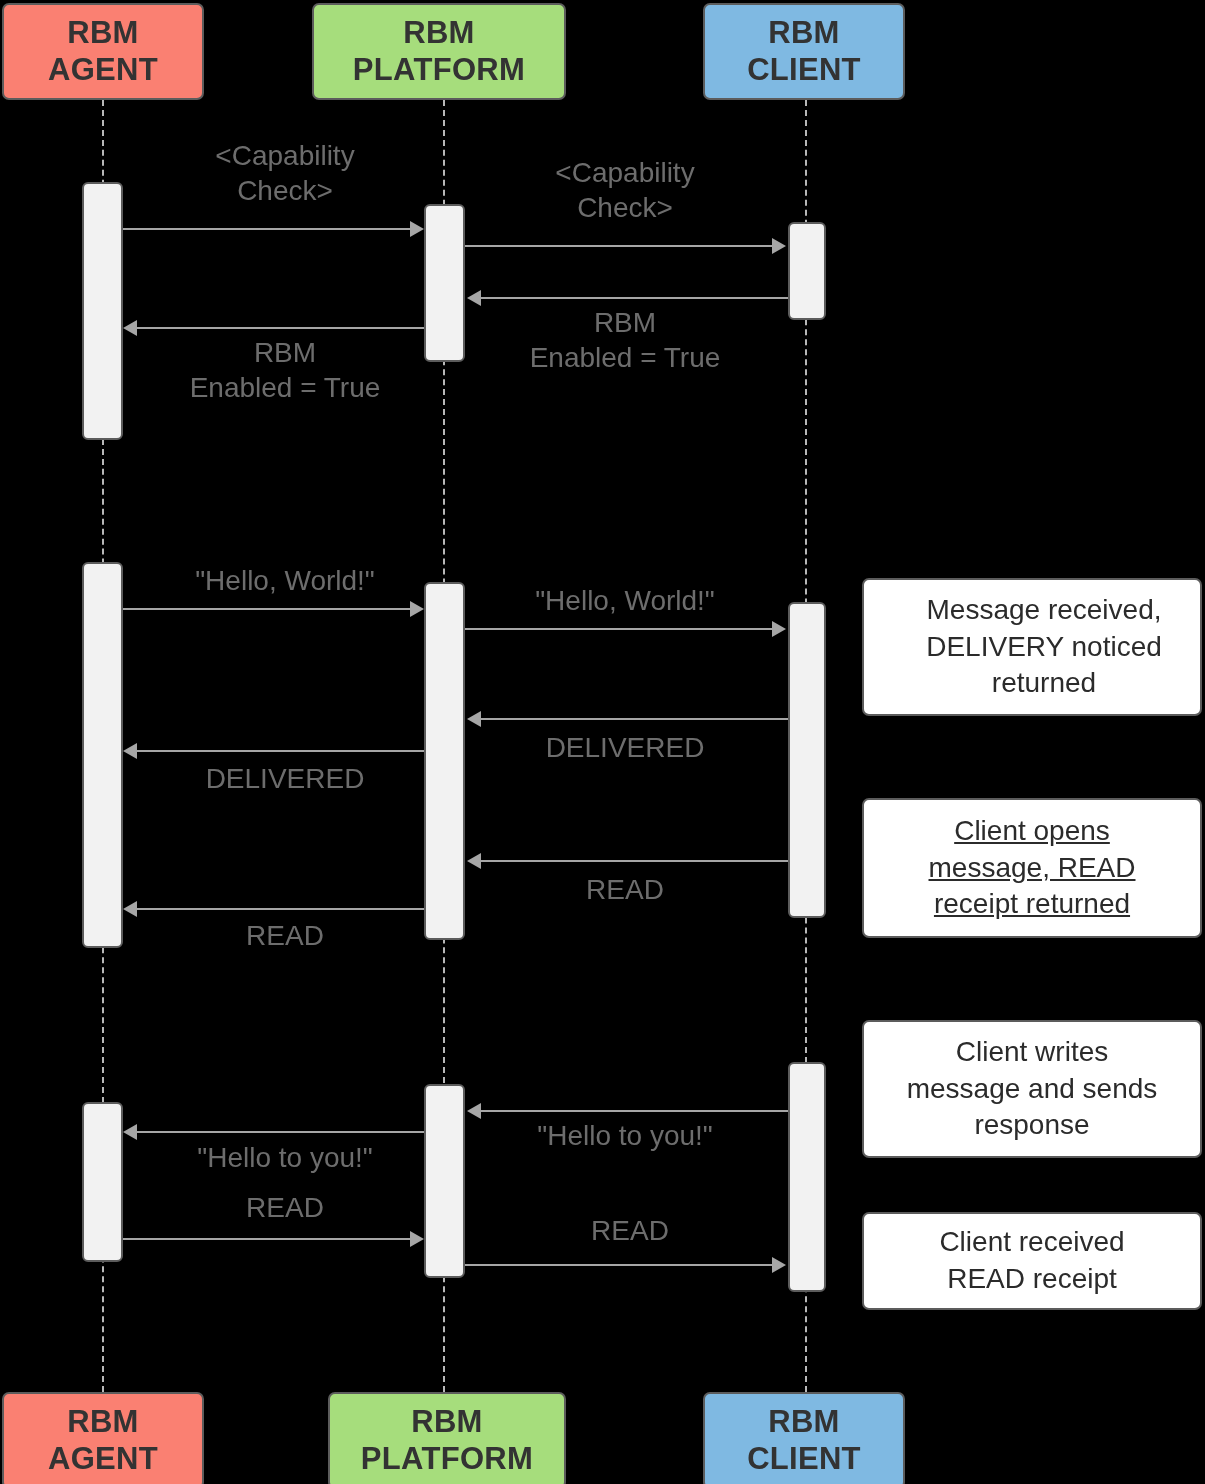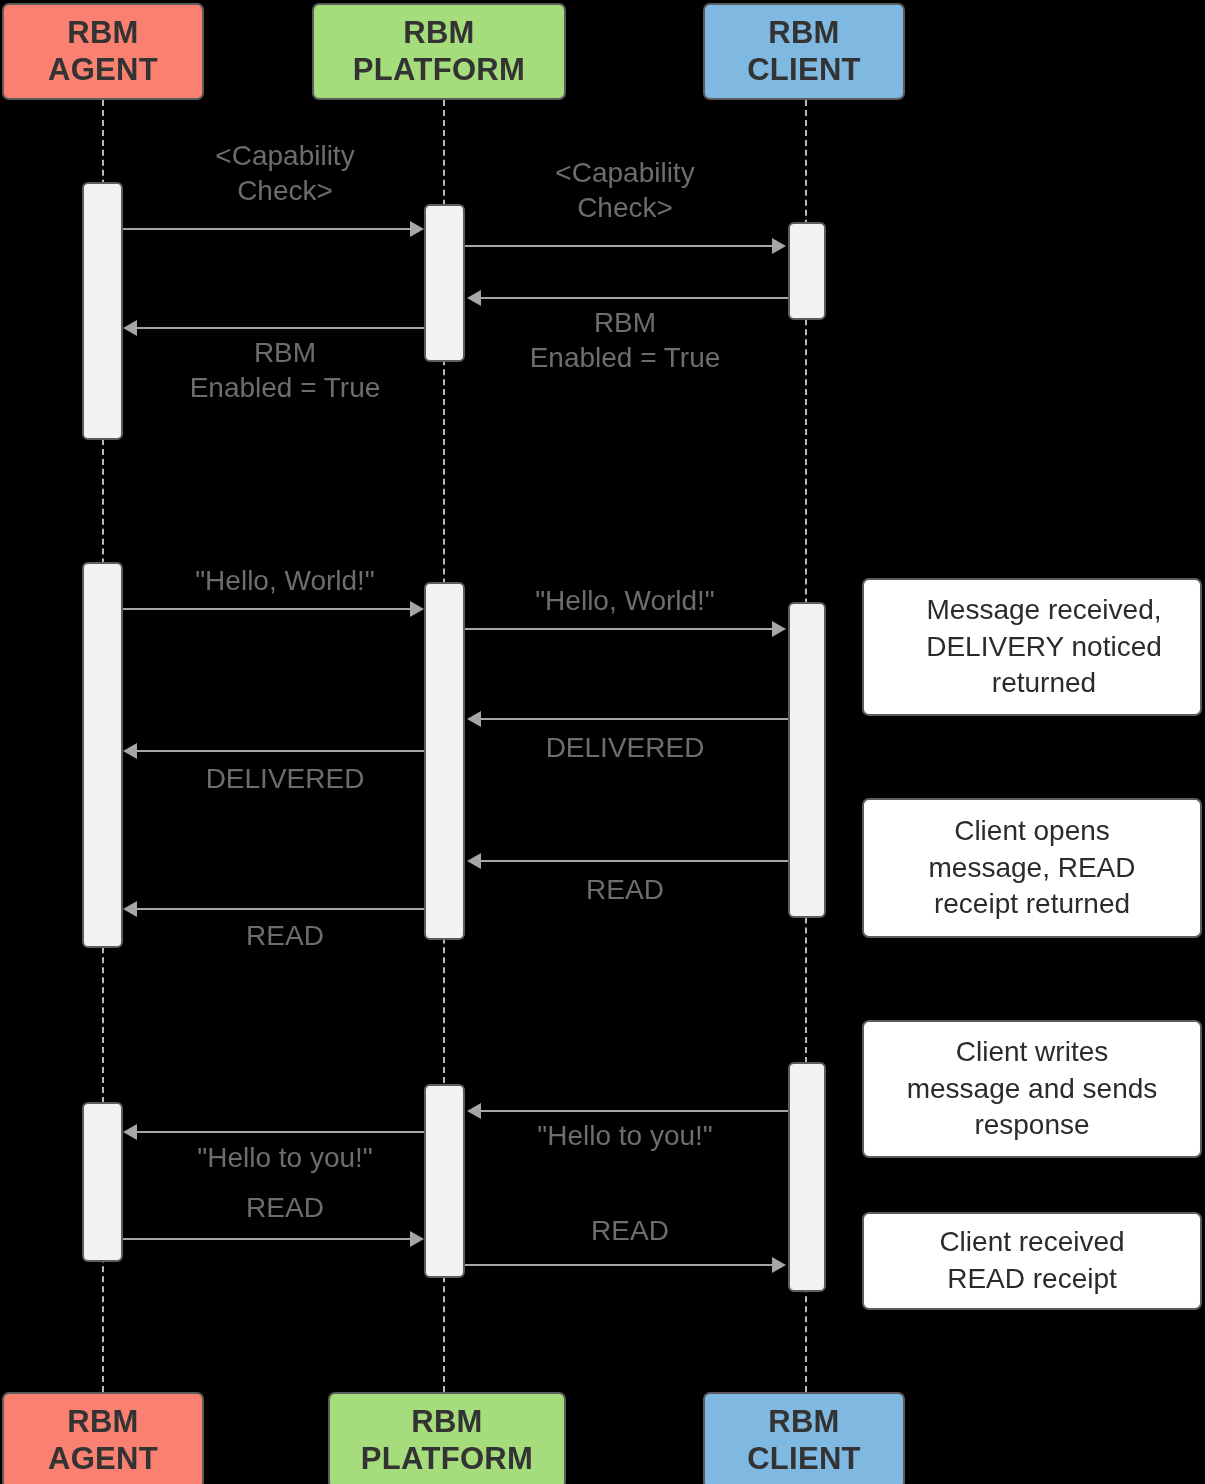--- a/index.html
+++ b/index.html
@@ -157,21 +157,21 @@
   <div class="arrowhead left" style="left:467px; top:853px;"></div>
 
   <div class="msg-label" style="left:140px; top:918px; width:290px;">READ</div>
   <div class="msg-line" style="left:137px; top:908px; width:287px;"></div>
   <div class="arrowhead left" style="left:123px; top:901px;"></div>
 
   <div class="note-box" style="left:862px; top:578px; width:340px; height:138px;padding-left:34px;">Message received,
 DELIVERY noticed
 returned</div>
 
-  <div class="note-box" style="left:862px; top:798px; width:340px; height:140px;">Client opens
+  <div class="note-box" style="left:862px; top:798px; width:340px; height:140px;text-decoration:underline;">Client opens
 message, READ
 receipt returned</div>
 
   <div class="activation" style="left:82px; top:1102px; width:41px; height:160px;"></div>
   <div class="activation" style="left:424px; top:1084px; width:41px; height:194px;"></div>
   <div class="activation" style="left:788px; top:1062px; width:38px; height:230px;"></div>
 
   <div class="msg-label" style="left:480px; top:1118px; width:290px;">"Hello to you!"</div>
   <div class="msg-line" style="left:481px; top:1110px; width:307px;"></div>
   <div class="arrowhead left" style="left:467px; top:1103px;"></div>

